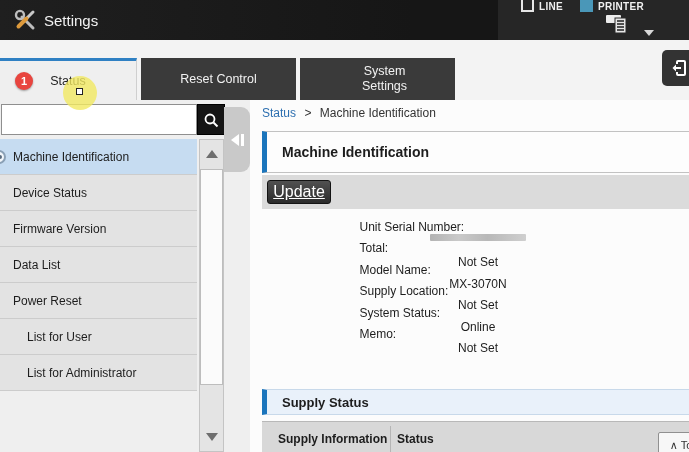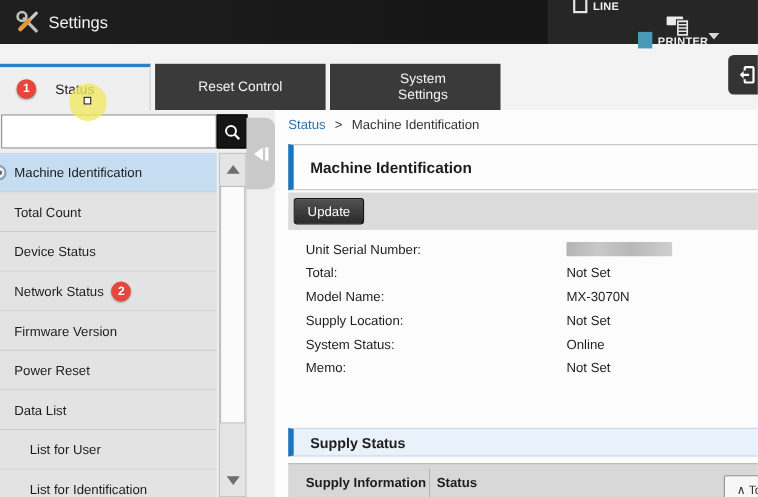--- a/index.html
+++ b/index.html
@@ -10,21 +10,21 @@
   
   .topbar { position:absolute; left:0; top:0; width:689px; height:40px;
             background:linear-gradient(to right,#1f1f1f 0%,#161616 60%); }
   .topbar-right-seg { position:absolute; left:498px; top:0; width:191px; height:40px; background:#262626; }
   .app-title { position:absolute; left:14px; top:0; height:40px; display:flex; align-items:center; gap:8px; }
   .app-title span { color:#f2f2f2; font-size:15px; }
   .cancel-btn { position:absolute; left:389px; top:1px; width:109px; height:38px;
                 background:linear-gradient(#7a7a7a,#4a4a4a 55%,#3c3c3c); border:1px solid #8b8b8b;
                 border-radius:2px; color:#f5f5f5; font-size:13px; font-family:inherit; cursor:pointer; }
   .indicator { position:absolute; top:0; display:flex; align-items:flex-end; gap:5px; }
-  .ind-line { left:521px; } .ind-printer { left:580px;margin-top:32px; }
+  .ind-line { left:521px; } .ind-printer { left:580px; }
   .cb { display:inline-block; width:13px; height:15px; margin-top:-4px; }
   .cb-line { background:transparent; border:2px solid #e6e6e6; }
   .cb-printer { background:#4a97b8; border:none; }
   .cb-label { color:#f0f0f0; font-size:10px; font-weight:bold; margin-top:1px; letter-spacing:.3px; }
   .printer-status { position:absolute; left:605px; top:13px; }
   .dd-arrow { position:absolute; left:644px; top:30px; width:0; height:0;
               border-left:5px solid transparent; border-right:5px solid transparent; border-top:6px solid #d8d8d8; }
 
   
   .tabs { position:absolute; left:0; top:58px; width:689px; height:42px; }
@@ -84,24 +84,24 @@
   .main { position:absolute; left:250px; top:100px; width:439px; height:352px; background:#fcfcfc; }
   .breadcrumb { position:absolute; left:12px; top:6px; font-size:12px; }
   .crumb-link { color:#2d6fb0; cursor:pointer; }
   .crumb-sep { margin:0 5px; color:#333; }
   .crumb-cur { color:#333; }
   .panel-header { position:absolute; left:12px; top:31px; width:430px; height:42px; background:#fdfdfd;
                   border:1px solid #c2c2c2; border-left:5px solid #1b75bc; display:flex; align-items:center;
                   padding-left:15px; font-size:14px; font-weight:bold; }
   .toolbar { position:absolute; left:12px; top:75px; width:430px; height:34px; background:#dbdbdb; }
   .update-btn { margin:5px 0 0 5px; width:64px; height:24px; background:linear-gradient(#515151,#2b2b2b);
-                border:1px solid #141414; border-radius:3px; color:#fff; font-size:12px;
-                font-family:inherit; cursor:pointer; }
+                border:1px solid #141414; border-radius:3px; color:#fff; font-size:16px;
+                font-family:inherit; cursor:pointer;text-decoration:underline; }
   .fields { position:absolute; left:28px; top:120px; width:400px; }
-  .field-row { display:flex; height:21.4px; align-items:flex-start; font-size:12px; }
+  .field-row { display:flex; height:21.4px; align-items:center; font-size:12px;flex-direction:column; }
   .field-label { width:237px; }
   .redacted { display:inline-block; width:96px; height:13px; border-radius:1px;
               background:linear-gradient(90deg,#b3b3b3,#c9c9c9 30%,#b8b8b8 60%,#cfcfcf); filter:blur(.5px); }
   .supply-header { position:absolute; left:12px; top:289px; width:430px; height:26px; background:#e9f1fa;
                    border:1px solid #c8d9ea; border-left:5px solid #1b75bc; display:flex; align-items:center;
                    padding-left:15px; font-size:13px; font-weight:bold; }
   .table-header { position:absolute; left:12px; top:321px; width:430px; height:32px; background:#d8d8d8;
                   border-top:1px solid #b8b8b8; font-size:12px; font-weight:bold; }
   .col1 { position:absolute; left:16px; top:10px; }
   .col-sep { position:absolute; left:128px; top:4px; bottom:0; width:1px; background:#b5b5b5; }
@@ -182,43 +182,36 @@
         <circle cx="7" cy="7" r="4.5" fill="none" stroke="#fff" stroke-width="1.8"></circle>
         <line x1="10.5" y1="10.5" x2="14.5" y2="14.5" stroke="#fff" stroke-width="2"></line>
       </svg>
     </button>
     <div class="nav-list">
       <div class="nav-item selected">
         <span class="sel-circle"></span>
         <span>Machine Identification</span>
       </div>
       <div class="nav-item">
-        <span>Total Count</span>
-      </div>
-      <div class="nav-item">
         <span>Device Status</span>
       </div>
       <div class="nav-item">
-        <span>Network Status</span>
-        <span class="step-badge">2</span>
-      </div>
-      <div class="nav-item">
         <span>Firmware Version</span>
       </div>
       <div class="nav-item">
+        <span>Data List</span>
+      </div>
+      <div class="nav-item">
         <span>Power Reset</span>
-      </div>
-      <div class="nav-item">
-        <span>Data List</span>
       </div>
       <div class="nav-item indent">
         <span>List for User</span>
       </div>
       <div class="nav-item indent">
-        <span>List for Identification</span>
+        <span>List for Administrator</span>
       </div>
     </div>
     <div class="scrollbar">
       <div class="sb-btn sb-up">
         <span class="tri-up"></span>
       </div>
       <div class="sb-thumb"></div>
       <div class="sb-btn sb-down">
         <span class="tri-down"></span>
       </div>

